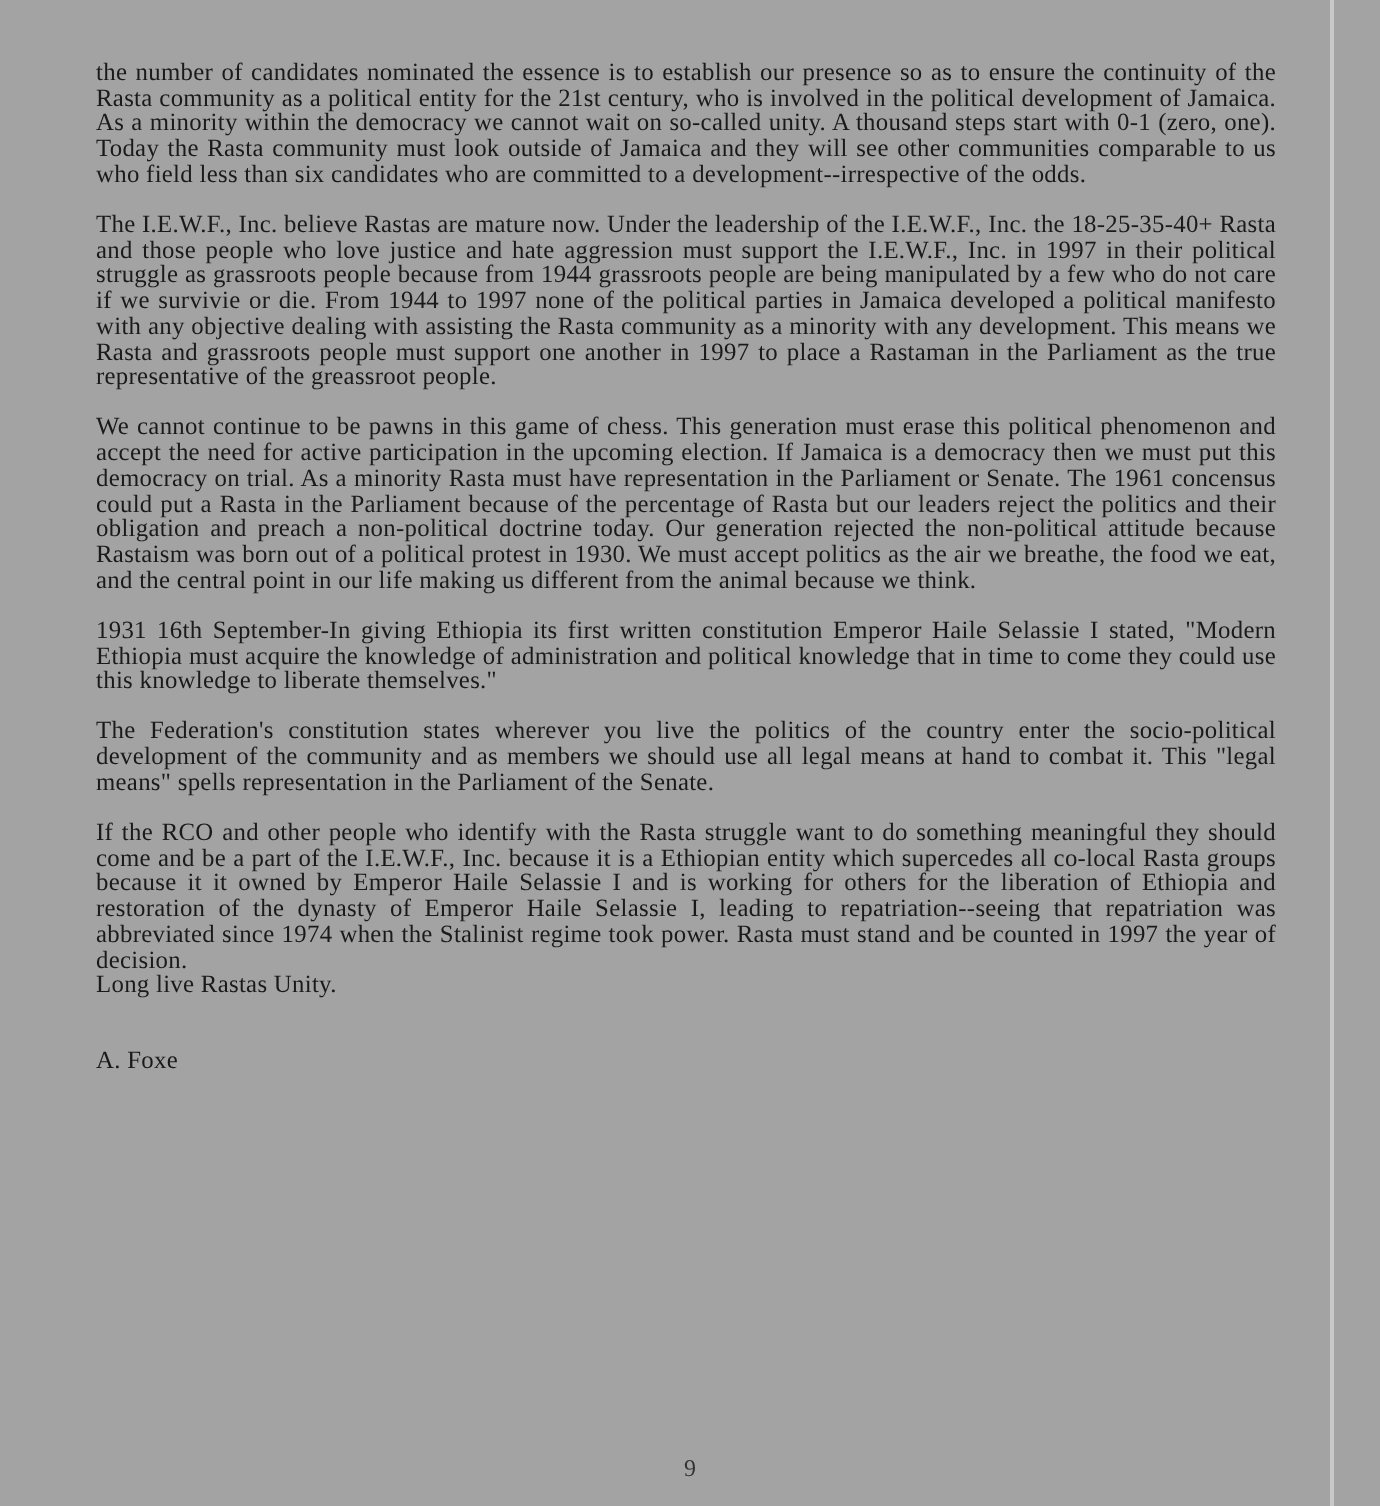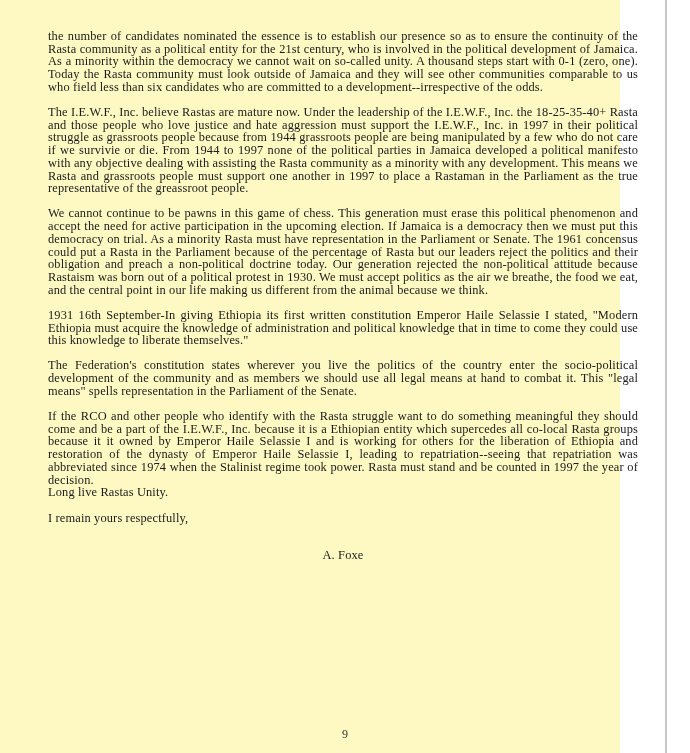--- a/index.html
+++ b/index.html
@@ -1,35 +1,35 @@
 <!DOCTYPE html>
 <html><head>
 <meta charset="utf-8">
 <style>
   html, body { margin: 0; padding: 0; background: #ffffff; }
   body { width: 690px; height: 753px; position: relative; overflow: hidden; }
   .page {
-    position: absolute; left: 0; top: 0; width: 620px; height: 753px;
-    background: #fef9c3;
+    position: absolute; left: 0; top: 0; width: 690px; height: 753px;
+    background: #a3a3a3;
   }
   .edge-line {
     position: absolute; left: 665px; top: 0; width: 2px; height: 753px;
     background: #c8c8c8;
   }
   .body-text {
     position: absolute; left: 48px; top: 30px; width: 590px;
     font-family: "Liberation Serif", "DejaVu Serif", serif;
     font-size: 12.4px; line-height: 12.7px; color: #1a1a1a;
     text-align: justify; letter-spacing: 0.15px;
   }
   .body-text p { margin: 0 0 12.5px 0; }
   .body-text p.tight { margin-bottom: 0; }
   .closing { margin-top: 12.5px; }
   .sig { margin-top: 25px; }
-  .sig div { text-align: center; }
+  .sig div { text-align: left; }
   .page-number {
     position: absolute; left: 0; width: 690px; top: 727px;
     text-align: center;
     font-family: "Liberation Serif", "DejaVu Serif", serif;
     font-size: 12px; color: #333;
   }
 </style>
 </head>
 <body>
 
@@ -38,21 +38,20 @@
 
   <div class="body-text">
     <p>the number of candidates nominated the essence is to establish our presence so as to ensure the continuity of the Rasta community as a political entity for the 21st century, who is involved in the political development of Jamaica.  As a minority within the democracy we cannot wait on so-called unity.  A thousand steps start with 0-1 (zero, one).  Today the Rasta community must look outside of Jamaica and they will see other communities comparable to us who field less than six candidates who are committed to a development--irrespective of the odds.</p>
     <p>The I.E.W.F., Inc. believe Rastas are mature now.  Under the leadership of the I.E.W.F., Inc. the 18-25-35-40+ Rasta and those people who love justice and hate aggression must support the I.E.W.F., Inc. in 1997 in their political struggle as grassroots people because from 1944 grassroots people are being manipulated by a few who do not care if we survivie or die.  From 1944 to 1997 none of the political parties in Jamaica developed a political manifesto with any objective dealing with assisting the Rasta community as a minority with any development.  This means we Rasta and grassroots people must support one another in 1997 to place a Rastaman in the Parliament as the true representative of the greassroot people.</p>
     <p>We cannot continue to be pawns in this game of chess.  This generation must erase this political phenomenon and accept the need for active participation in the upcoming election.  If Jamaica is a democracy then we must put this democracy on trial.  As a minority Rasta must have representation in the Parliament or Senate.  The 1961 concensus could put a Rasta in the Parliament because of the percentage of Rasta but our leaders reject the politics and their obligation and preach a non-political doctrine today.  Our generation rejected the non-political attitude because Rastaism was born out of a political protest in 1930.  We must accept politics as the air we breathe, the food we eat, and the central point in our life making us different from the animal because we think.</p>
     <p>1931 16th September-In giving Ethiopia its first written constitution Emperor Haile Selassie I stated, "Modern Ethiopia must acquire the knowledge of administration  and political knowledge that in time to come they could use this knowledge to liberate themselves."</p>
     <p>The Federation's constitution states wherever you live the politics of the country enter the socio-political development of the community and as members we should use all legal means at hand to combat it.  This "legal means" spells representation in the Parliament of the Senate.</p>
     <p class="tight">If the RCO and other people who identify with the Rasta struggle want to do something meaningful they should come and be a part of the I.E.W.F., Inc. because it is a Ethiopian entity which supercedes all co-local Rasta groups because it it owned by Emperor Haile Selassie I and is working for others for the liberation of Ethiopia and restoration of the dynasty of Emperor Haile Selassie I, leading to repatriation--seeing that repatriation was abbreviated since 1974 when the Stalinist regime took power.  Rasta must stand and be counted in 1997 the year of decision.</p>
     <p class="tight">Long live Rastas Unity.</p>
 
-    <div class="closing">I remain yours respectfully,</div>
 
     <div class="sig">
       <div>A. Foxe</div>
     </div>
   </div>
 
   <div class="page-number">9</div>
 </div>
 
 </body></html>

